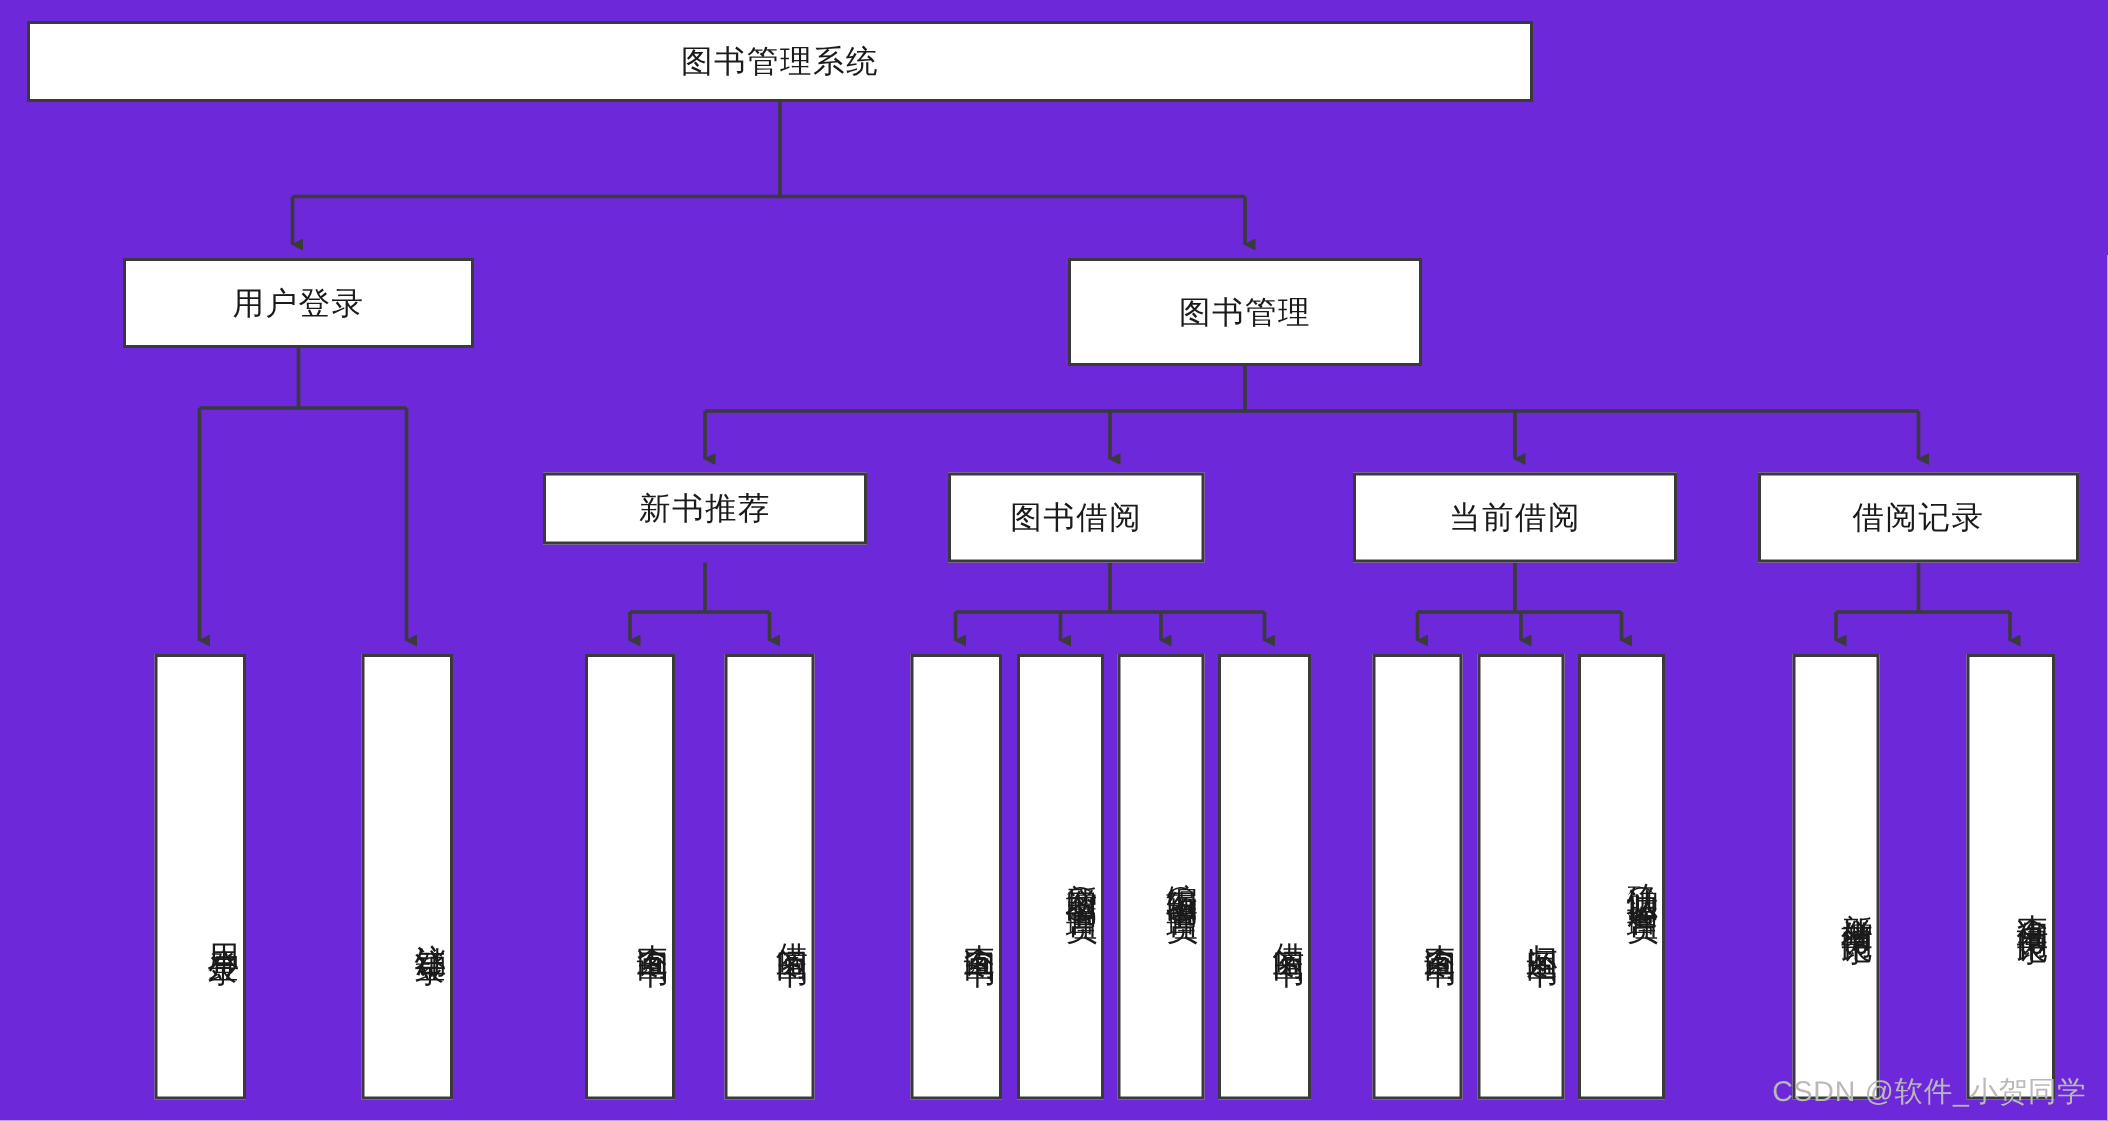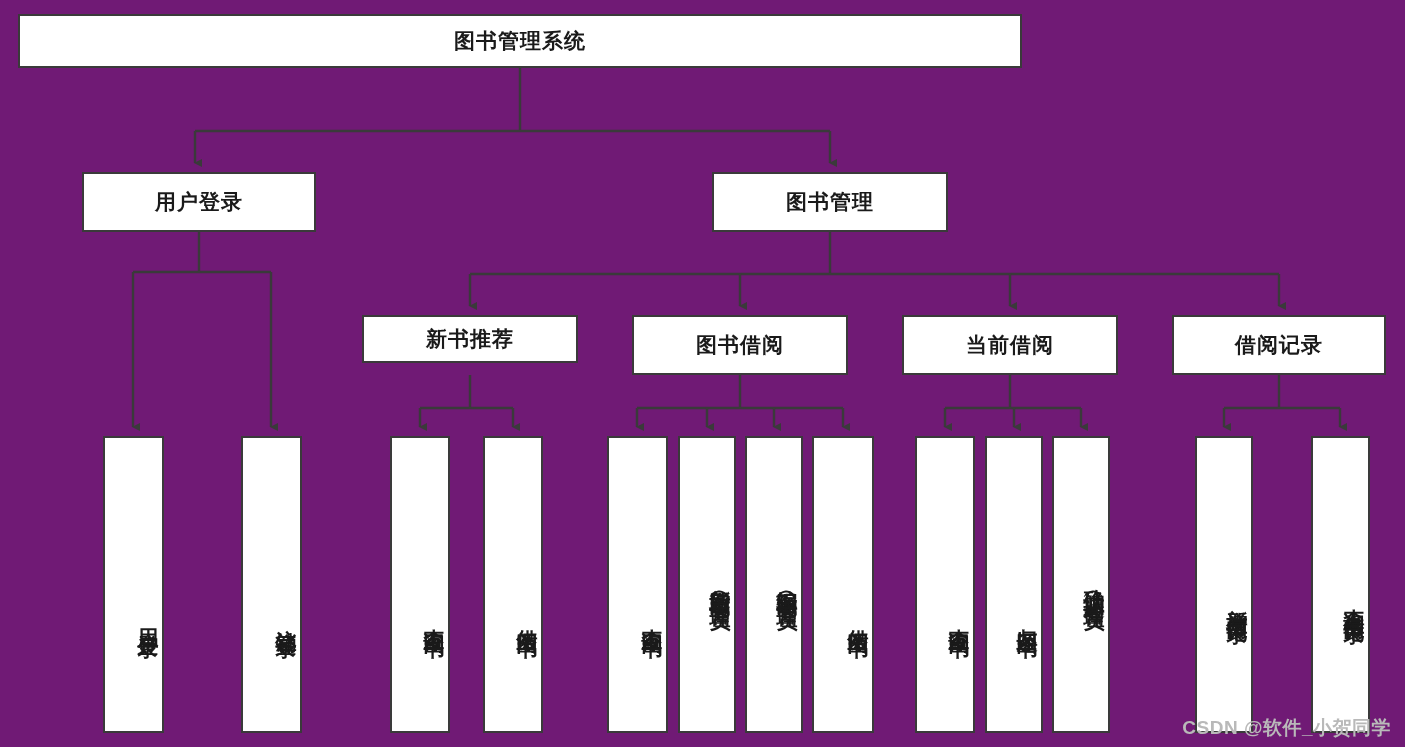--- a/index.html
+++ b/index.html
@@ -7,23 +7,22 @@
     padding: 0;
     background: #ffffff;
   }
   body {
     font-family: "Liberation Sans", "DejaVu Sans", sans-serif;
   }
   #canvas {
     position: relative;
     width: 1405px;
     height: 747px;
-    background: #701a75;
+    background: #6d28d9;
     overflow: hidden;
-    font-weight: bold;
   }
   svg.edges {
     position: absolute;
     left: 0;
     top: 0;
     width: 1405px;
     height: 747px;
     pointer-events: none;
   }
   .node {
@@ -116,29 +115,29 @@
   </svg>
 
   <div class="node h" style="left:18px; top:14px; width:1004px; height:54px;">
     <span>图书管理系统</span>
   </div>
 
   <div class="node h" style="left:82px; top:172px; width:234px; height:60px;">
     <span>用户登录</span>
   </div>
 
-  <div class="node h" style="left:712px; top:172px; width:236px; height:60px;">
+  <div class="node h" style="left:712px; top:172px; width:236px; height:72px;">
     <span>图书管理</span>
   </div>
 
   <div class="node h" style="left:362px; top:315px; width:216px; height:48px;">
     <span>新书推荐</span>
   </div>
 
-  <div class="node h" style="left:632px; top:315px; width:216px; height:60px;">
+  <div class="node h" style="left:632px; top:315px; width:171px; height:60px;">
     <span>图书借阅</span>
   </div>
 
   <div class="node h" style="left:1172px; top:315px; width:214px; height:60px;">
     <span>借阅记录</span>
   </div>
 
   <div class="node h" style="left:902px; top:315px; width:216px; height:60px;">
     <span>当前借阅</span>
   </div>

